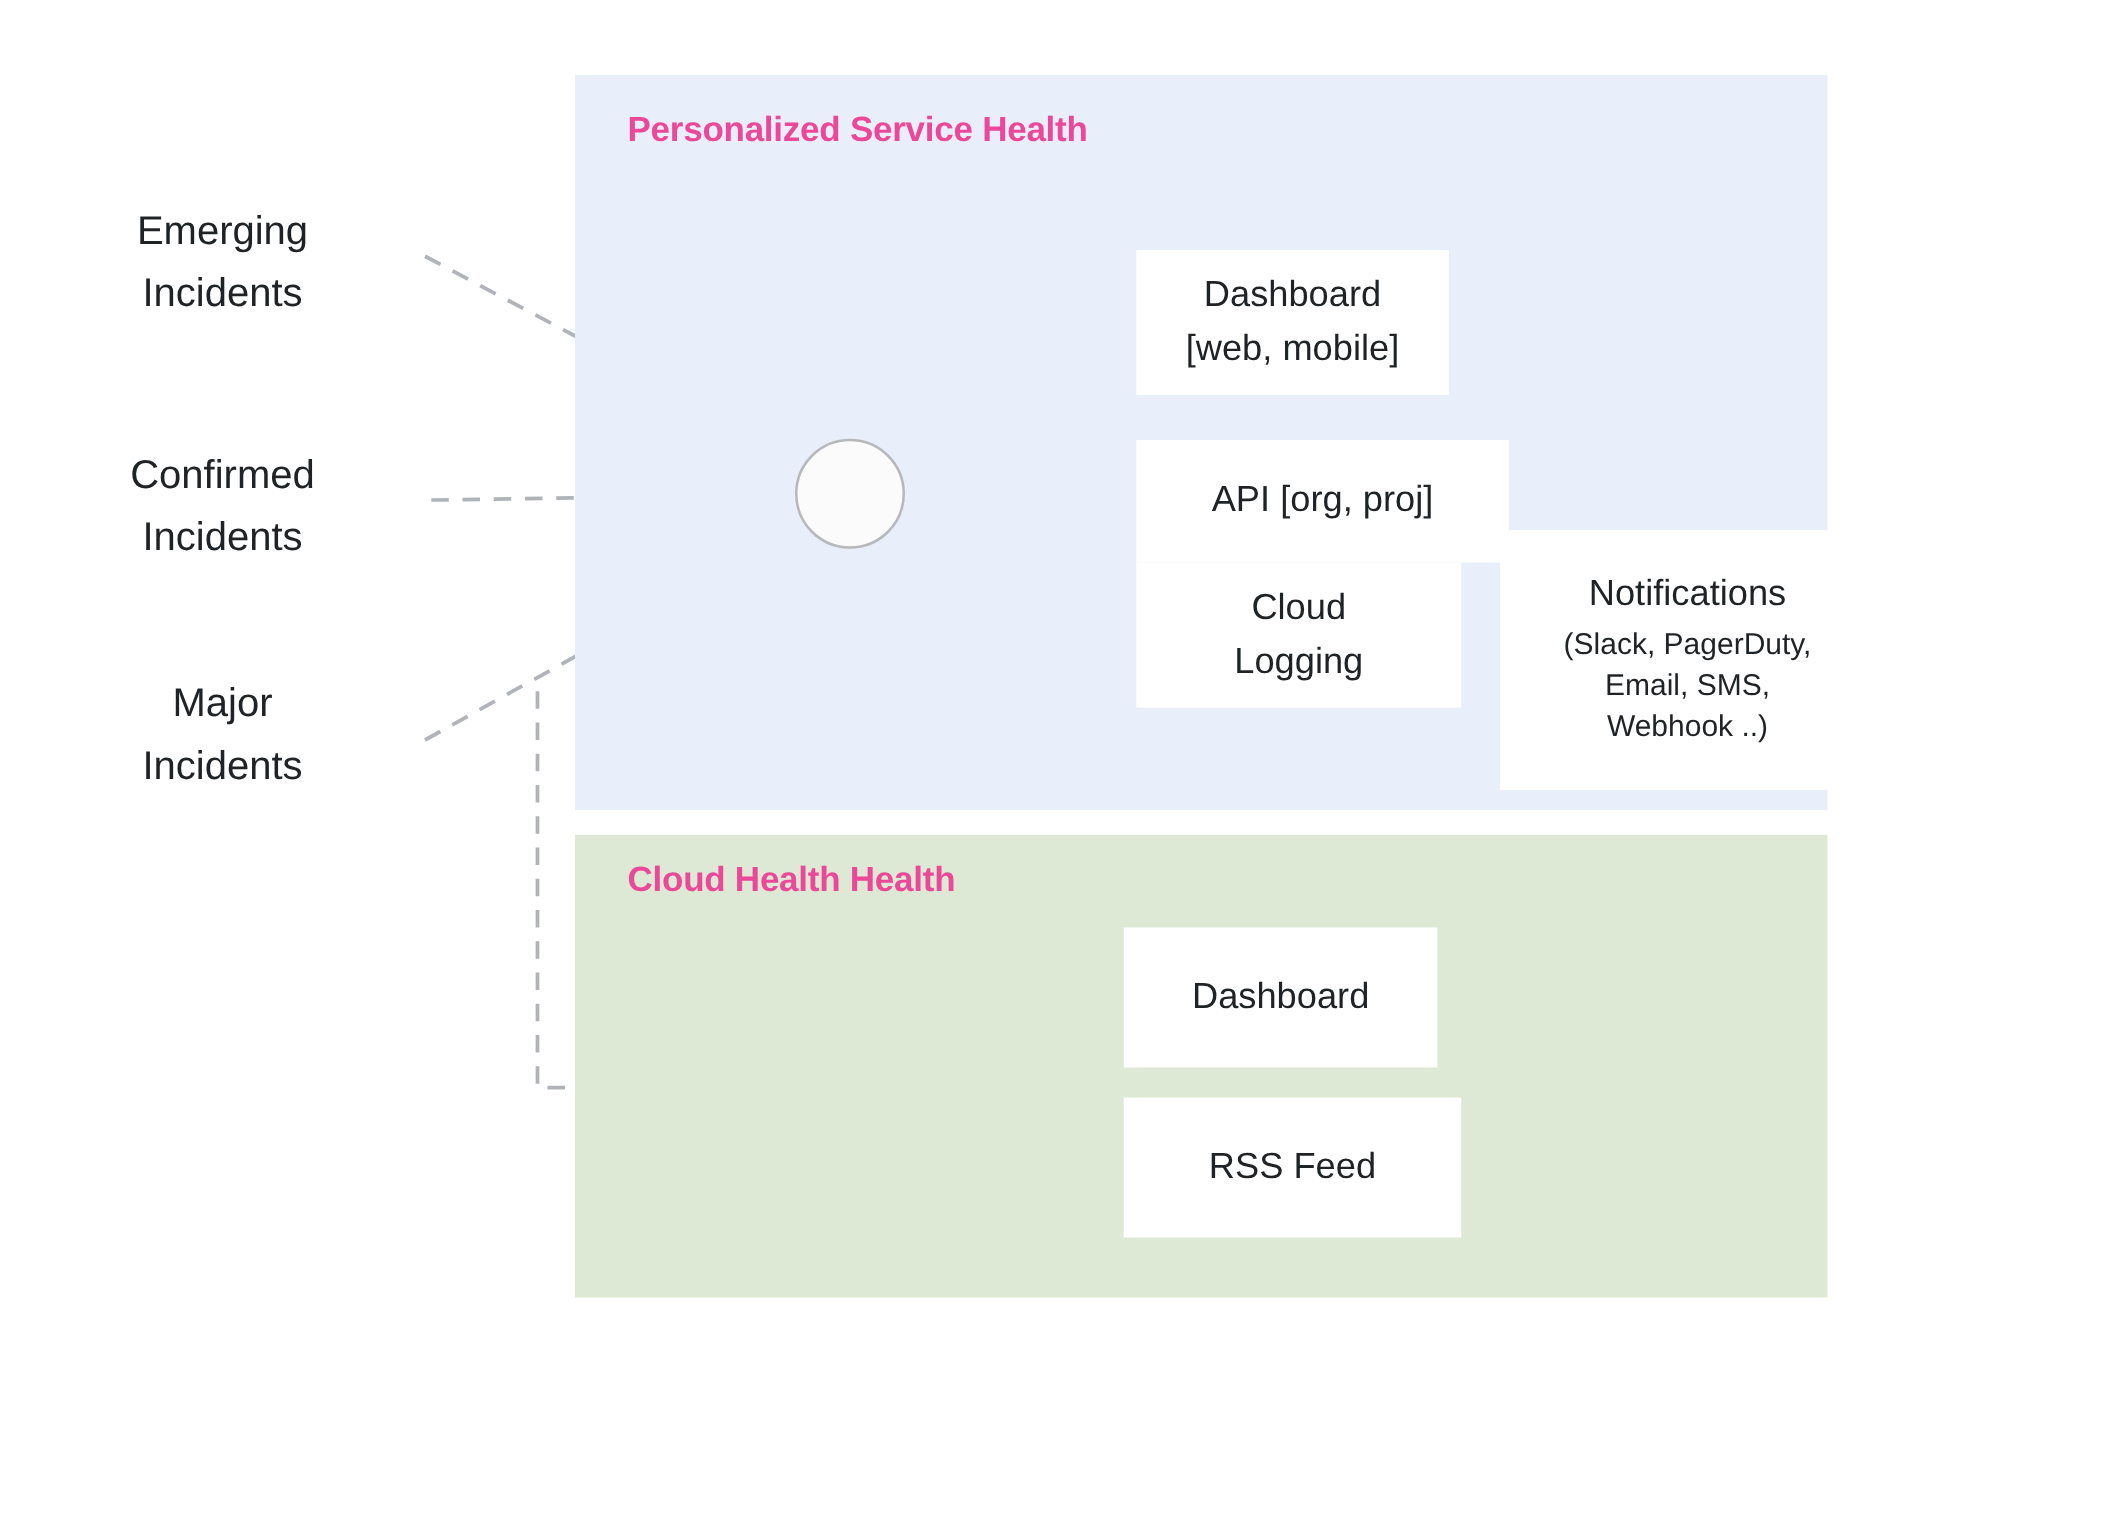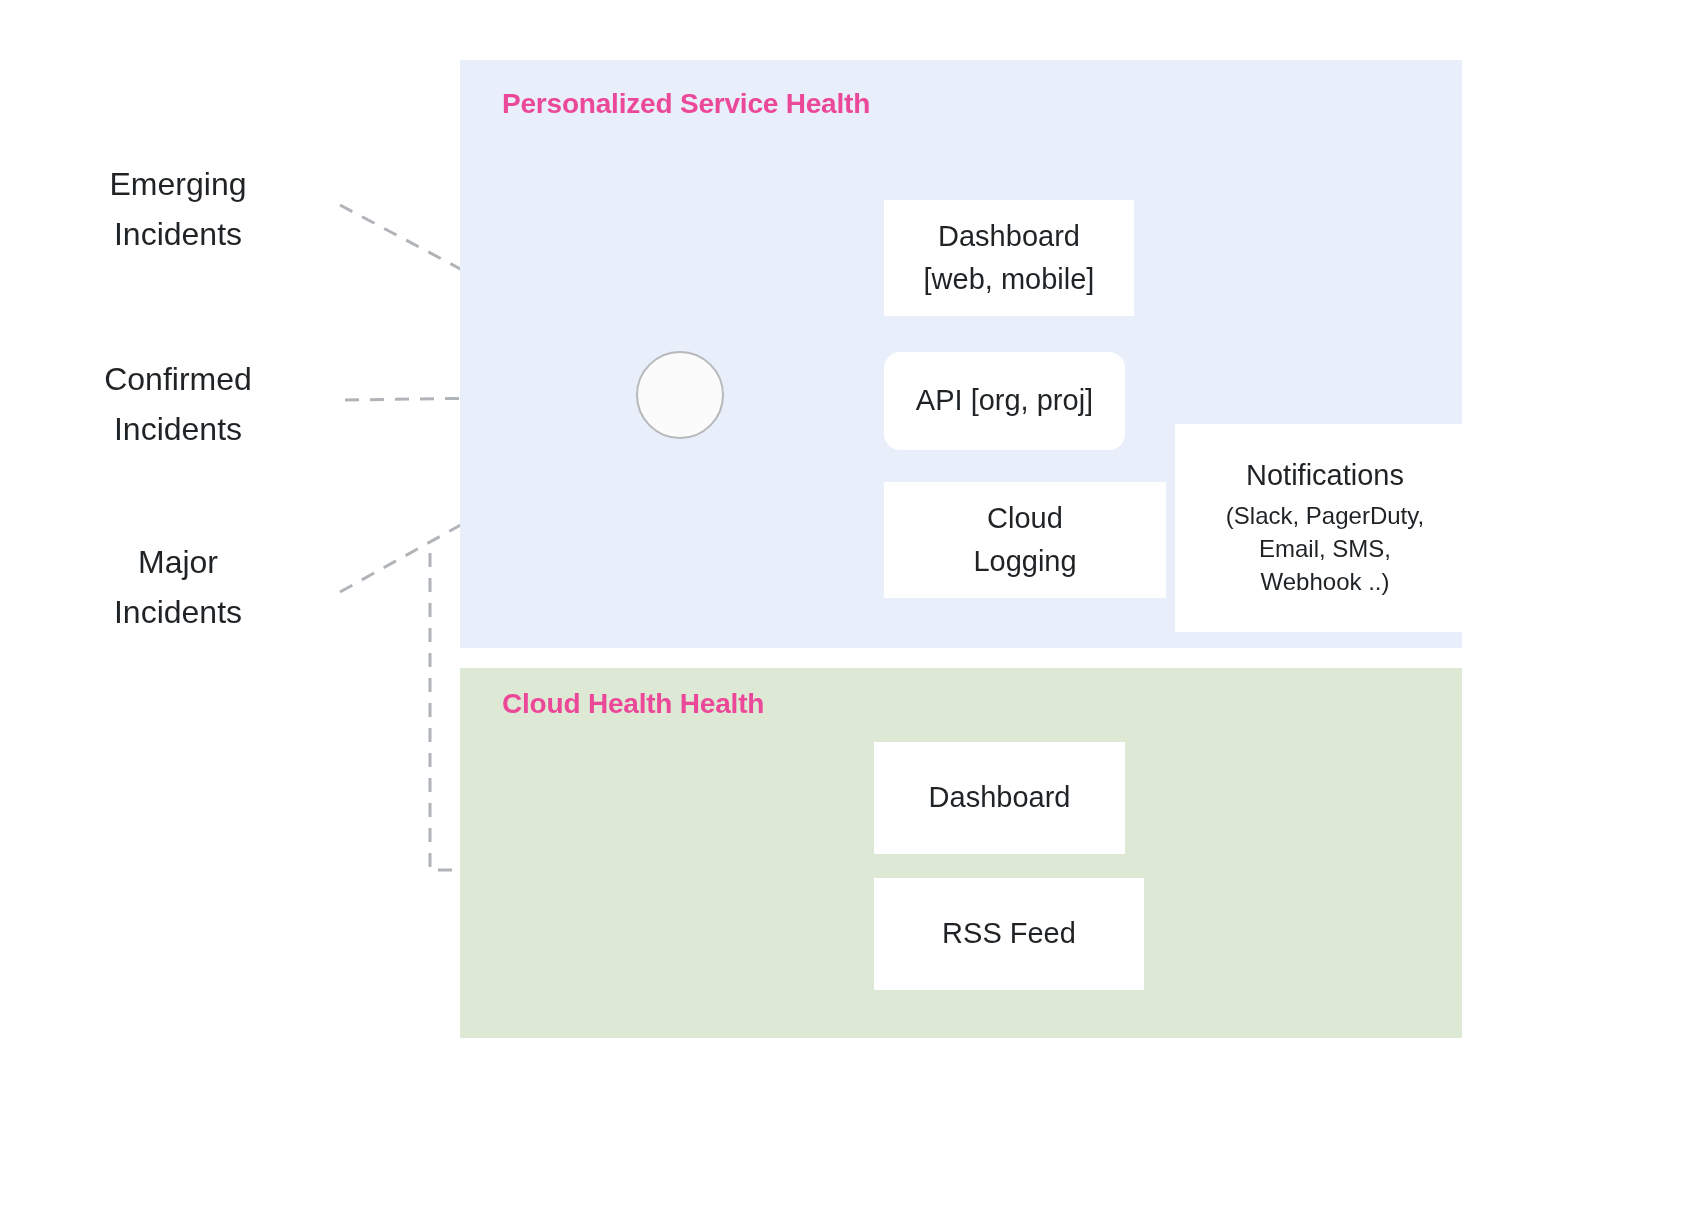--- a/index.html
+++ b/index.html
@@ -35,25 +35,25 @@
     white-space:pre-line;width:320px;
   }
   #label-emerging{left:18px;top:160px;}
   #label-confirmed{left:18px;top:355px;text-align:center;}
   #label-major{left:18px;top:538px;}
 
   
   .node-box{
     position:absolute;background:#ffffff;box-sizing:border-box;
     display:flex;align-items:center;justify-content:center;text-align:center;
-    font-size:29px;line-height:1.5;color:#1f2326;white-space:pre-line;
+    font-size:29px;line-height:1.5;color:#1f2326;white-space:pre-line;margin-left:25px;
   }
   #box-dashboard-web{left:884px;top:200px;width:250px;height:116px;}
-  #box-api{left:884px;top:352px;width:241px;height:98px;border-radius:16px;}
-  #box-cloud-logging{left:884px;top:482px;width:282px;height:116px;}
+  #box-api{left:884px;top:352px;width:298px;height:98px;}
+  #box-cloud-logging{left:884px;top:450px;width:260px;height:116px;}
   #box-notifications{left:1175px;top:424px;width:300px;height:208px;
     flex-direction:column;}
   #box-notifications .notif-title{font-size:29px;line-height:1.3;}
   #box-notifications .notif-sub{font-size:24px;line-height:1.38;white-space:pre-line;margin-top:4px;}
   #box-dashboard-green{left:874px;top:742px;width:251px;height:112px;}
   #box-rss{left:874px;top:878px;width:270px;height:112px;}
 
   
   #hub-node{
     position:absolute;left:636px;top:351px;width:88px;height:88px;

